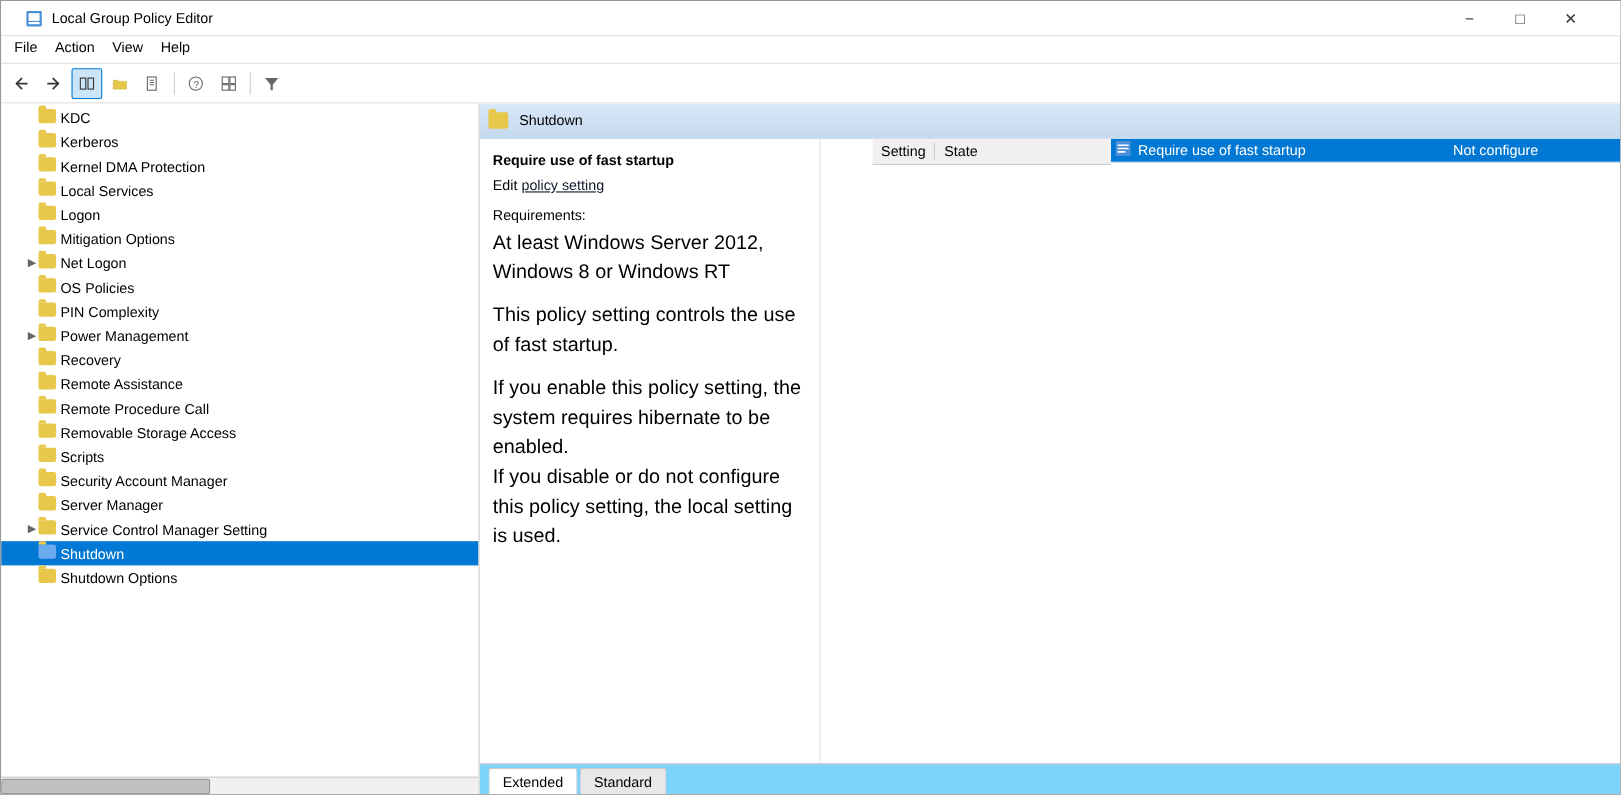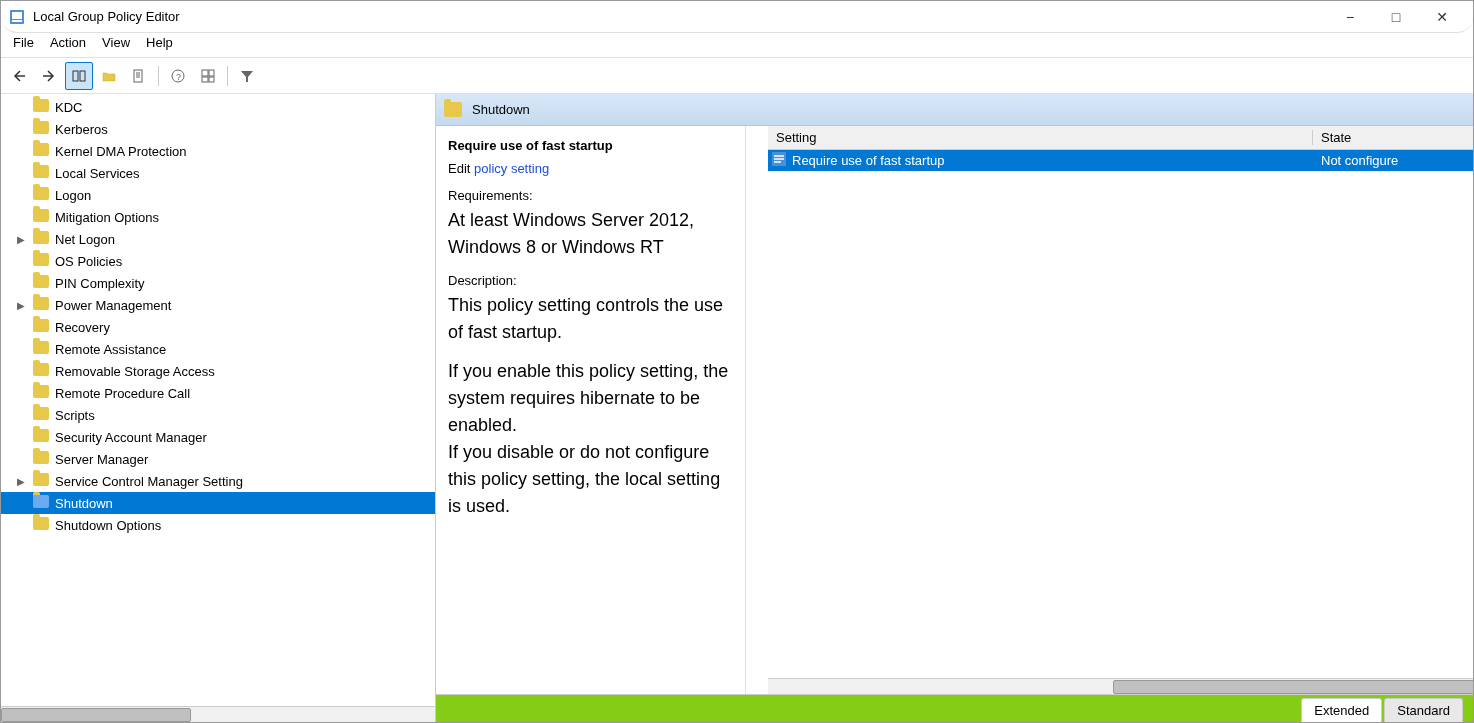--- a/index.html
+++ b/index.html
@@ -20,24 +20,23 @@
       border: 1px solid #999;
       display: flex;
       flex-direction: column;
     }
 
     .title-bar {
       background: #fff;
       height: 32px;
       display: flex;
       align-items: center;
-      padding: 0 8px;
+      padding: 0 22px;
       border-bottom: 1px solid #e0e0e0;
       flex-shrink: 0;
-      border-radius: 16px;
     }
 
     .title-bar-icon {
       width: 16px;
       height: 16px;
       margin-right: 8px;
     }
 
     .title-bar-title {
       flex: 1;
@@ -126,20 +125,21 @@
       flex-direction: column;
       overflow: hidden;
       flex-shrink: 0;
     }
 
     .tree-container {
       flex: 1;
       overflow-y: auto;
       overflow-x: auto;
       padding: 2px 0;
+      text-align: right;
     }
 
     .tree-item {
       display: flex;
       align-items: center;
       height: 22px;
       padding-left: 16px;
       cursor: pointer;
       white-space: nowrap;
     }
@@ -239,41 +239,43 @@
       border-right: 1px solid #e0e0e0;
     }
 
     .desc-title {
       font-size: 13px;
       font-weight: bold;
       margin-bottom: 8px;
     }
 
     .desc-link {
-      color: #1d4ed8;
+      color: #0f172a;
+      text-decoration: underline;
       cursor: pointer;
     }
 
     .desc-section-title {
       font-weight: normal;
       margin-top: 12px;
       margin-bottom: 4px;
     }
 
     .desc-text {
       font-size: 18px;
       line-height: 1.5;
     }
 
     
     .settings-panel {
       flex: 1;
       display: flex;
-      flex-direction: column;
-      overflow: hidden;
+      flex-direction: row;
+      overflow: hidden;
+      margin-left: 25px;
     }
 
     .settings-table-header {
       display: flex;
       background: #f0f0f0;
       border-bottom: 1px solid #ccc;
       flex-shrink: 0;
       height: 24px;
       align-items: center;
     }
@@ -345,23 +347,22 @@
       border-radius: 2px;
     }
 
     
     .tabs-bar {
       height: 28px;
       display: flex;
       align-items: flex-end;
       padding: 0 8px;
       border-top: 1px solid #ccc;
-      background: #84cc16;
-      flex-shrink: 0;
-      justify-content: flex-end;
+      background: #7dd3fc;
+      flex-shrink: 0;
     }
 
     .tab {
       padding: 4px 12px;
       border: 1px solid #ccc;
       border-bottom: none;
       background: #e8e8e8;
       cursor: pointer;
       font-size: 13px;
       margin-right: 2px;
@@ -537,27 +538,27 @@
 
           <div class="tree-item">
             <span class="tree-item-expand"></span>
             <span class="tree-item-icon"><span class="folder-icon"></span></span>
             <span class="tree-item-label">Remote Assistance</span>
           </div>
 
           <div class="tree-item">
             <span class="tree-item-expand"></span>
             <span class="tree-item-icon"><span class="folder-icon"></span></span>
+            <span class="tree-item-label">Remote Procedure Call</span>
+          </div>
+
+          <div class="tree-item">
+            <span class="tree-item-expand"></span>
+            <span class="tree-item-icon"><span class="folder-icon"></span></span>
             <span class="tree-item-label">Removable Storage Access</span>
-          </div>
-
-          <div class="tree-item">
-            <span class="tree-item-expand"></span>
-            <span class="tree-item-icon"><span class="folder-icon"></span></span>
-            <span class="tree-item-label">Remote Procedure Call</span>
           </div>
 
           <div class="tree-item">
             <span class="tree-item-expand"></span>
             <span class="tree-item-icon"><span class="folder-icon"></span></span>
             <span class="tree-item-label">Scripts</span>
           </div>
 
           <div class="tree-item">
             <span class="tree-item-expand"></span>
@@ -615,21 +616,20 @@
             <span> </span>
             <span class="desc-link">policy setting</span>
           </div>
           <div>
             <div class="desc-section-title">Requirements:</div>
             <div class="desc-text">
               At least Windows Server 2012,<br>Windows 8 or Windows RT
             </div>
           </div>
           <div style="margin-top:12px;">
-            <div class="desc-section-title">Description:</div>
             <div class="desc-text" style="margin-bottom:12px;">This policy setting controls the use of fast startup.</div>
             <div class="desc-text" style="margin-bottom:0;">If you enable this policy setting, the system requires hibernate to be enabled.</div>
             <div class="desc-text">If you disable or do not configure this policy setting, the local setting is used.</div>
           </div>
         </div>
 
         <div class="settings-panel">
           <div class="settings-table-header">
             <div class="settings-col-setting">Setting</div>
             <div class="settings-col-state">State</div>

